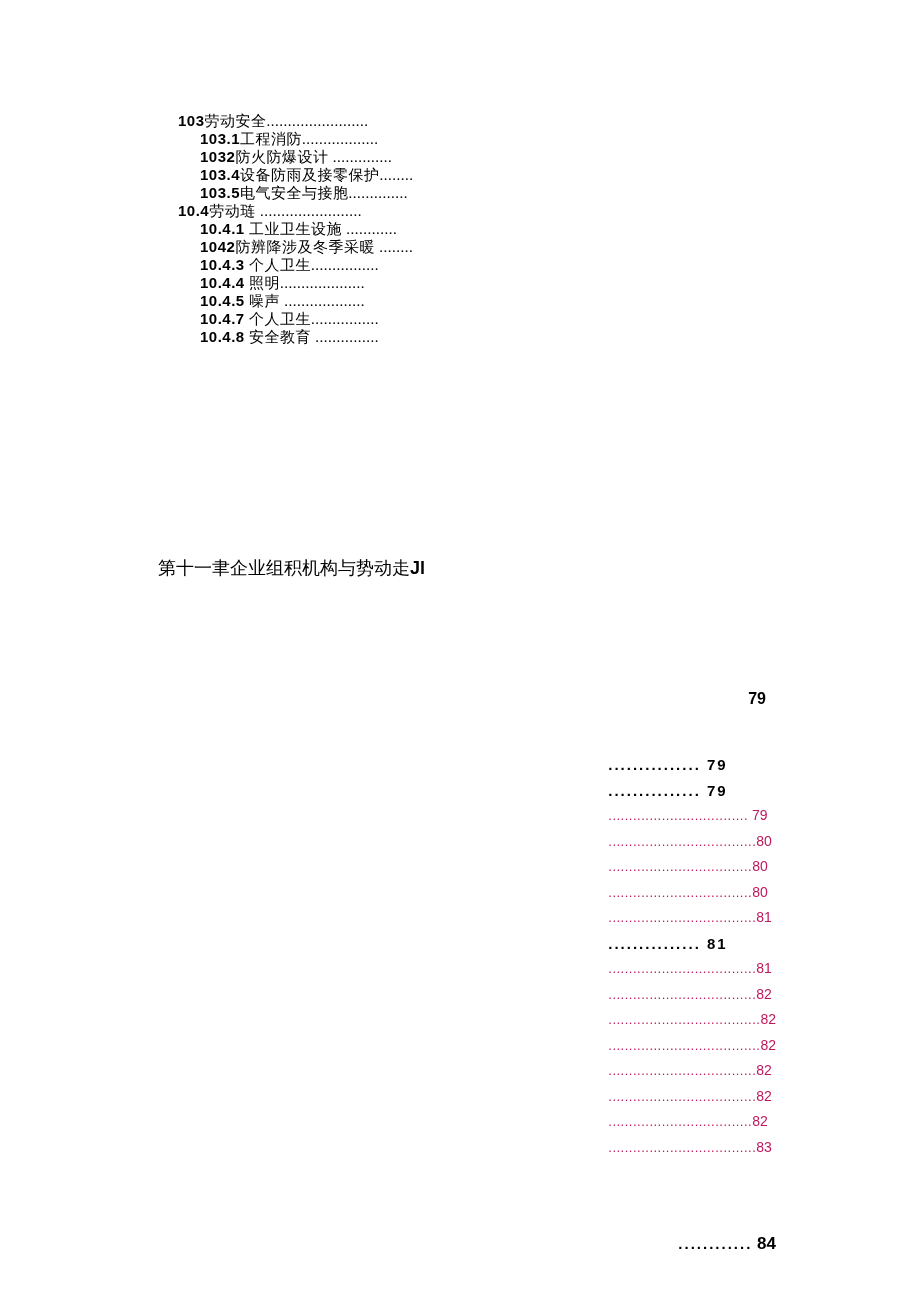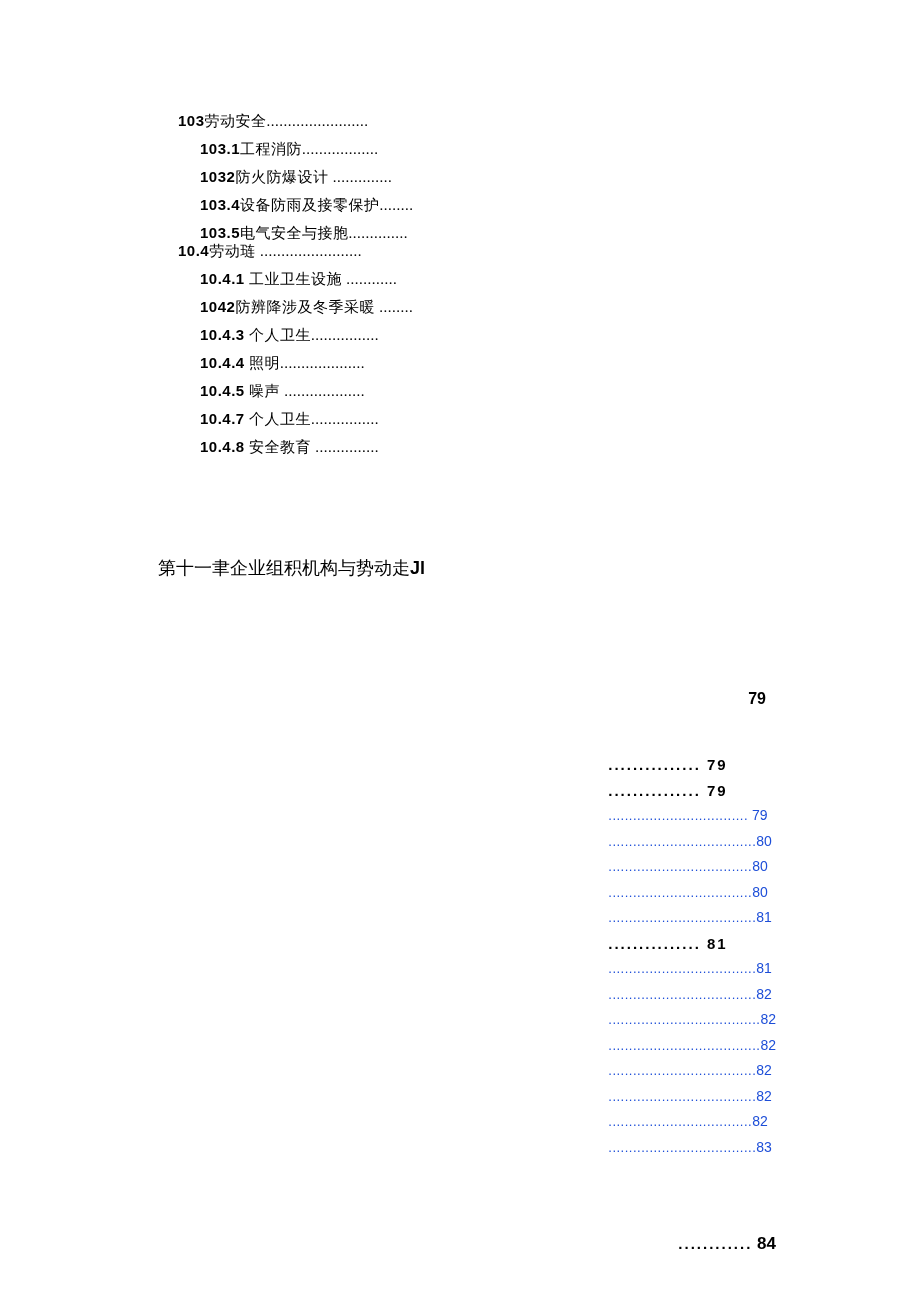--- a/index.html
+++ b/index.html
@@ -30,21 +30,21 @@
     letter-spacing: 0.5px;
   }
   .toc-line .num {
     font-weight: bold;
     font-family: Arial, sans-serif;
   }
   .toc-line .txt {
     font-weight: normal;
   }
   .lvl1 { margin-left: 0; }
-  .lvl2 { margin-left: 22px; margin-top: 10px; }
+  .lvl2 { margin-left: 22px; }
   .chapter-line {
     position: absolute;
     top: 556px;
     left: 158px;
     font-size: 18px;
   }
   .chapter-line .bold { font-weight: bold; font-family: Arial, sans-serif; }
   .page-num-top {
     position: absolute;
     top: 690px;
@@ -64,21 +64,21 @@
     line-height: 25.5px;
     white-space: nowrap;
   }
   .r-line.bold {
     font-weight: bold;
     font-family: Arial, sans-serif;
     font-size: 15px;
     letter-spacing: 2px;
   }
   .r-line.light {
-    color: #1d4ed8;
+    color: #be185d;
     font-family: Arial, sans-serif;
   }
   .r-line .dots-b { letter-spacing: 2px; }
   .r-line .dots-l { letter-spacing: 0.5px; font-size:13px;}
   .bottom-page {
     position: absolute;
     top: 1234px;
     right: 144px;
     font-weight: bold;
     font-family: Arial, sans-serif;

